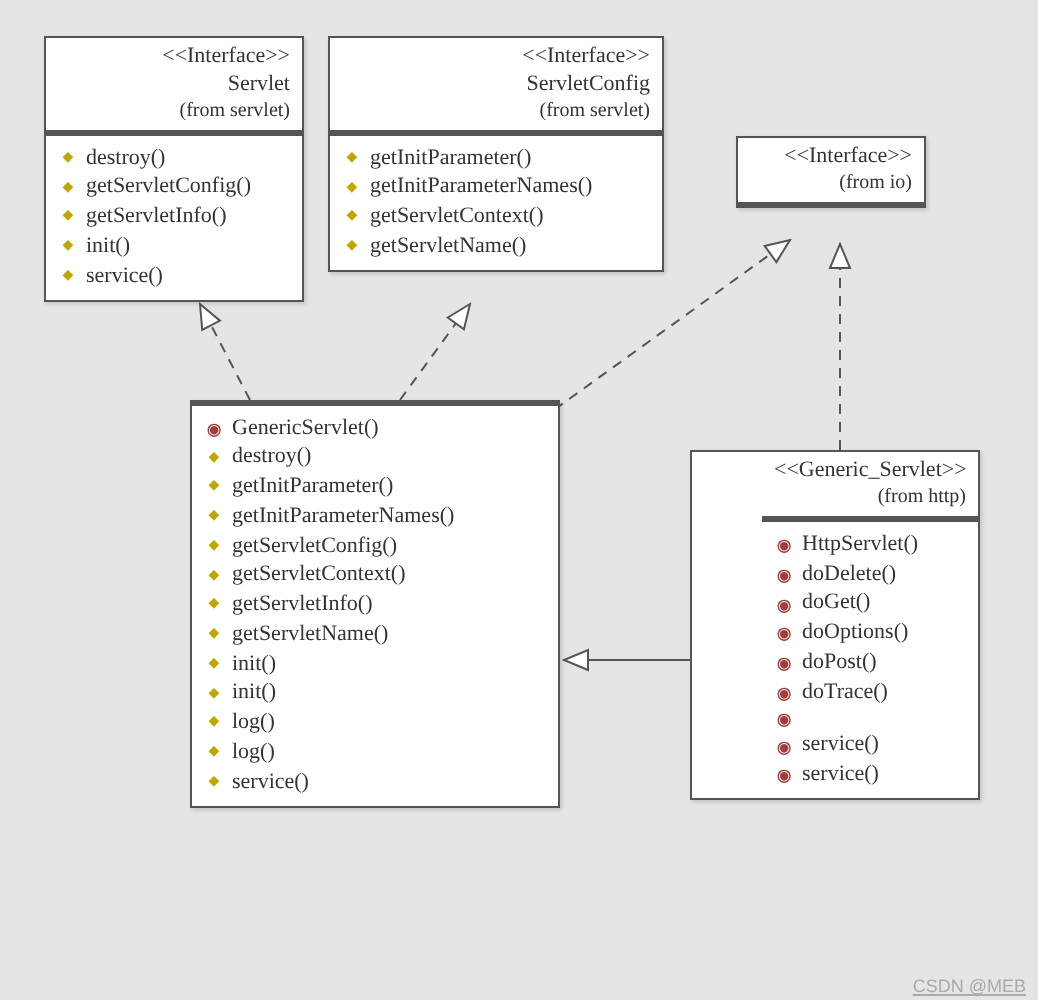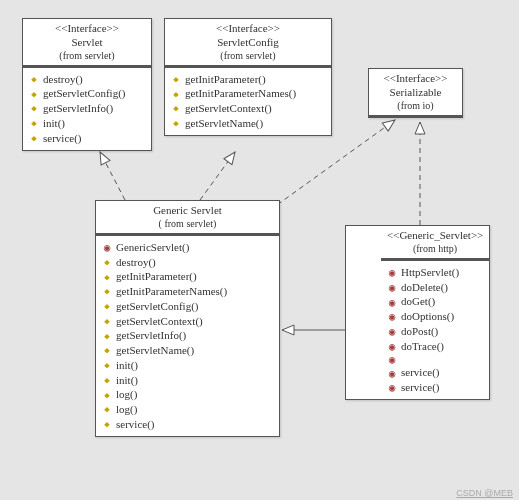--- a/index.html
+++ b/index.html
@@ -1,19 +1,19 @@
 <!DOCTYPE html>
 <html><head>
 <meta charset="utf-8">
 <style>
   * { box-sizing: border-box; margin: 0; padding: 0; }
   body { font-family: Georgia, serif; background: #e5e5e5; width: 519px; height: 500px; position: relative; font-size: 11px; color: #333; }
   .canvas { position: relative; width: 100%; height: 100%; }
   .uml-class { position: absolute; background: #fff; border: 1px solid #555; box-shadow: 1px 1px 2px rgba(0,0,0,0.15); }
-  .uml-header { text-align: center; border-bottom: 1px solid #555; padding: 3px 6px; line-height: 1.25; }
+  .uml-header { text-align: right; border-bottom: 1px solid #555; padding: 3px 6px; line-height: 1.25; }
   .stereo { display: block; }
   .name { display: block; }
   .pkg { display: block; font-size: 10px; }
   .sep { border-top: 2px solid #555; height: 0; }
   .compartment { padding: 4px 4px 4px 6px; }
   .member-row { display: flex; align-items: center; gap: 4px; padding: 0.5px 0; line-height: 1.25; }
   .bullet { width: 10px; flex: 0 0 10px; text-align: center; font-family: monospace; }
   .diamond { color: #c2a500; font-size: 9px; }
   .circle { color: #a33d3d; font-size: 11px; line-height: 1; }
   .mtxt { }
@@ -97,31 +97,26 @@
         <div class="member-row">
           <span class="bullet diamond">◆</span>
           <span class="mtxt">getServletName()</span>
         </div>
       </div>
 </div>
 
 <div class="uml-class" style="left:368px; top:68px; width:95px;">
   <div class="uml-header" style="border-bottom:none;">
     <span class="stereo">&lt;&lt;Interface&gt;&gt;</span>
-    <span class="name">Serializable</span>
     <span class="pkg">(from io)</span>
   </div>
   <div class="sep"></div>
 </div>
 
 <div class="uml-class" style="left:95px; top:200px; width:185px;">
-  <div class="uml-header">
-    <span class="name">Generic Servlet</span>
-    <span class="pkg">( from servlet)</span>
-  </div>
   <div class="sep"></div>
   <div class="compartment">
         <div class="member-row">
           <span class="bullet circle">◉</span>
           <span class="mtxt">GenericServlet()</span>
         </div>
         <div class="member-row">
           <span class="bullet diamond">◆</span>
           <span class="mtxt">destroy()</span>
         </div>

